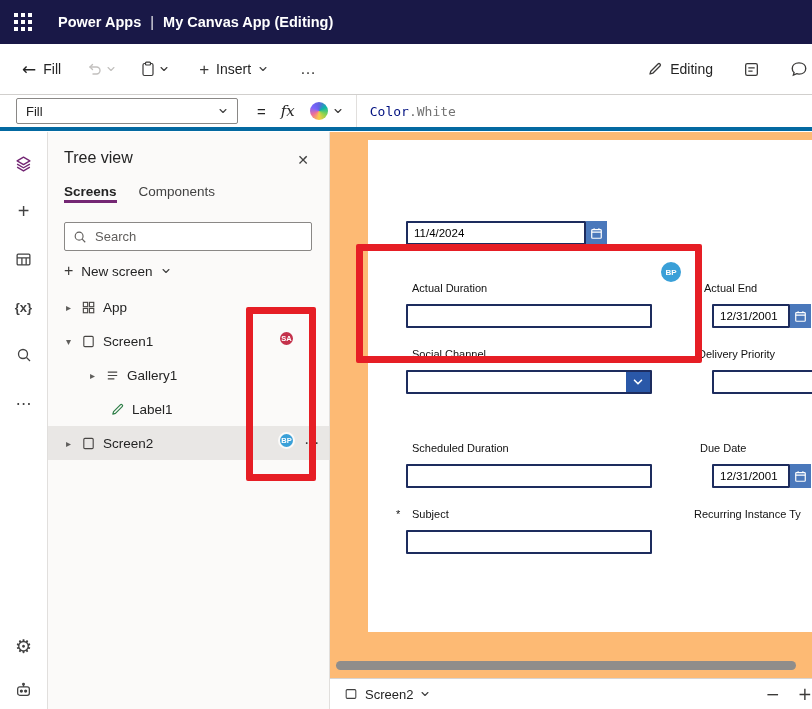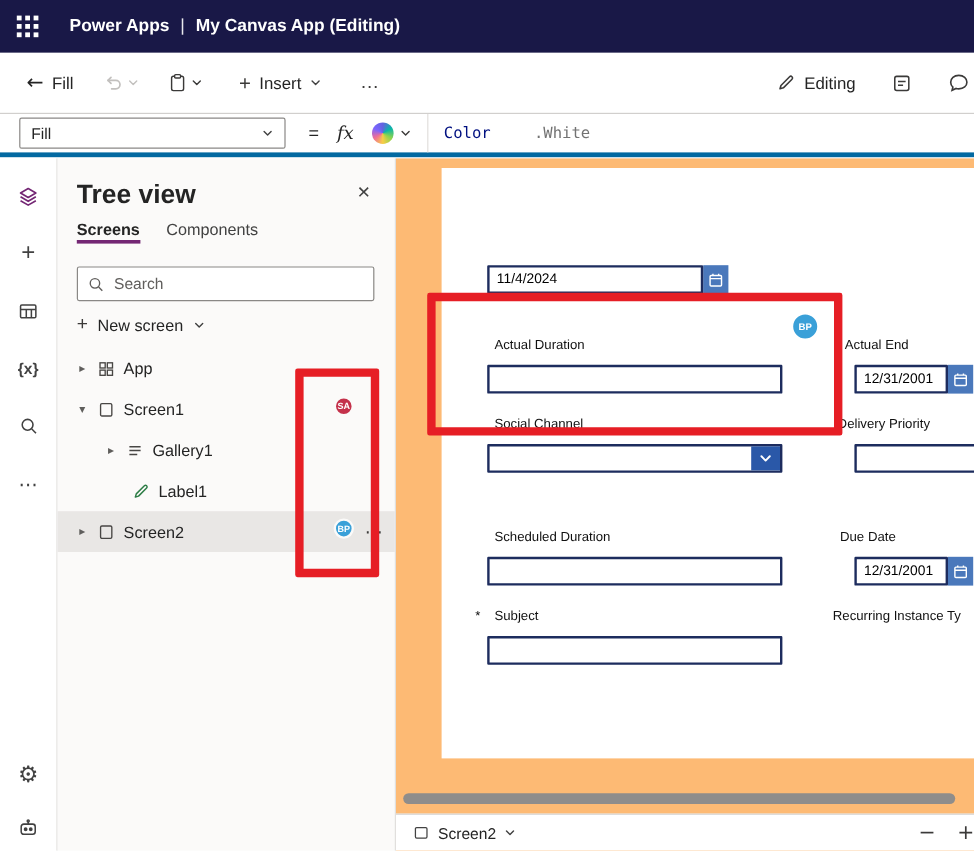--- a/index.html
+++ b/index.html
@@ -37,39 +37,39 @@
   .overflow-glyph{font-size:16px;letter-spacing:1px;color:#3b3a39;}
   .chat-clip{margin-right:-8px;}
 
   
   .formula-bar{position:absolute;top:95px;left:0;right:0;height:36px;border-bottom:4px solid #0369a1;display:flex;align-items:center;padding-left:16px;background:#fff;}
   .prop-dd{width:222px;height:26px;border:1px solid #8a8886;border-radius:2px;display:flex;align-items:center;justify-content:space-between;padding:0 9px;font-size:13px;cursor:pointer;color:#242424;}
   .eq{margin-left:19px;font-size:15px;}
   .fxl{margin-left:15px;font-style:italic;font-family:"DejaVu Serif",serif;font-size:15px;}
   .copilot{margin-left:15px;display:flex;align-items:center;gap:5px;cursor:pointer;color:#3b3a39;}
   .copilot-circle{width:18px;height:18px;border-radius:50%;background:conic-gradient(#6262e0,#09b6a8,#8bd44e,#f8cd46,#ef6f97,#7b64ff,#6262e0);}
-  .formula-text{margin-left:13px;border-left:1px solid #e1dfdd;padding-left:13px;font-family:"DejaVu Sans Mono",monospace;font-size:13px;height:100%;display:flex;align-items:center;flex:1;cursor:text;gap:36px;}
+  .formula-text{margin-left:13px;border-left:1px solid #e1dfdd;padding-left:13px;font-family:"DejaVu Sans Mono",monospace;font-size:13px;height:100%;display:flex;align-items:center;flex:1;cursor:text;}
   .tok-ns{color:#001080;}
   .tok-rest{color:#737373;}
 
   
   .main{position:absolute;top:132px;left:0;right:0;bottom:0;display:flex;}
 
   
   .rail{width:48px;flex:none;border-right:1px solid #e1dfdd;position:relative;background:#fff;}
   .rail-btn{position:absolute;left:0;width:47px;height:40px;display:flex;align-items:center;justify-content:center;color:#424242;cursor:pointer;}
   .rail-btn.active{color:var(--accent-purple);}
   .vars-glyph{font-size:13px;font-weight:700;}
   .gear-glyph{font-size:19px;line-height:1;font-family:"DejaVu Sans",sans-serif;}
   .plus-big{font-size:20px;line-height:1;font-weight:400;}
   .rail-ellipsis{font-size:16px;font-family:"DejaVu Sans",sans-serif;}
 
   
   .tree-panel{width:282px;flex:none;border-right:1px solid #e1dfdd;position:relative;background:#fbfaf9;}
-  .tree-title{position:absolute;top:17px;left:16px;font-size:22px;font-weight:700;color:#242424;}
+  .tree-title{position:absolute;top:17px;left:16px;font-size:16px;font-weight:400;color:#242424;}
   .tree-close{position:absolute;top:20px;right:20px;font-size:14px;color:#424242;cursor:pointer;}
   .tree-tabs{position:absolute;top:52px;left:16px;display:flex;gap:22px;font-size:13.5px;}
   .tab{padding-bottom:1px;color:#424242;cursor:pointer;border-bottom:3px solid transparent;}
   .tab.active{font-weight:700;color:#242424;border-bottom-color:var(--accent-purple);}
   .tree-search{position:absolute;top:90px;left:16px;width:248px;height:29px;border:1px solid #8a8886;border-radius:2px;background:#fff;display:flex;align-items:center;padding:0 8px;gap:8px;color:#605e5c;}
   .search-input{border:none;outline:none;flex:1;font-size:13px;font-family:inherit;background:transparent;color:#242424;}
   .search-input::placeholder{color:#605e5c;}
   .new-screen{position:absolute;top:131px;left:16px;display:flex;align-items:center;gap:8px;font-size:13.5px;color:#242424;cursor:pointer;}
   .plus-sm{font-size:16px;line-height:1;color:#3b3a39;}
   .chev-dark{color:#424242;}

